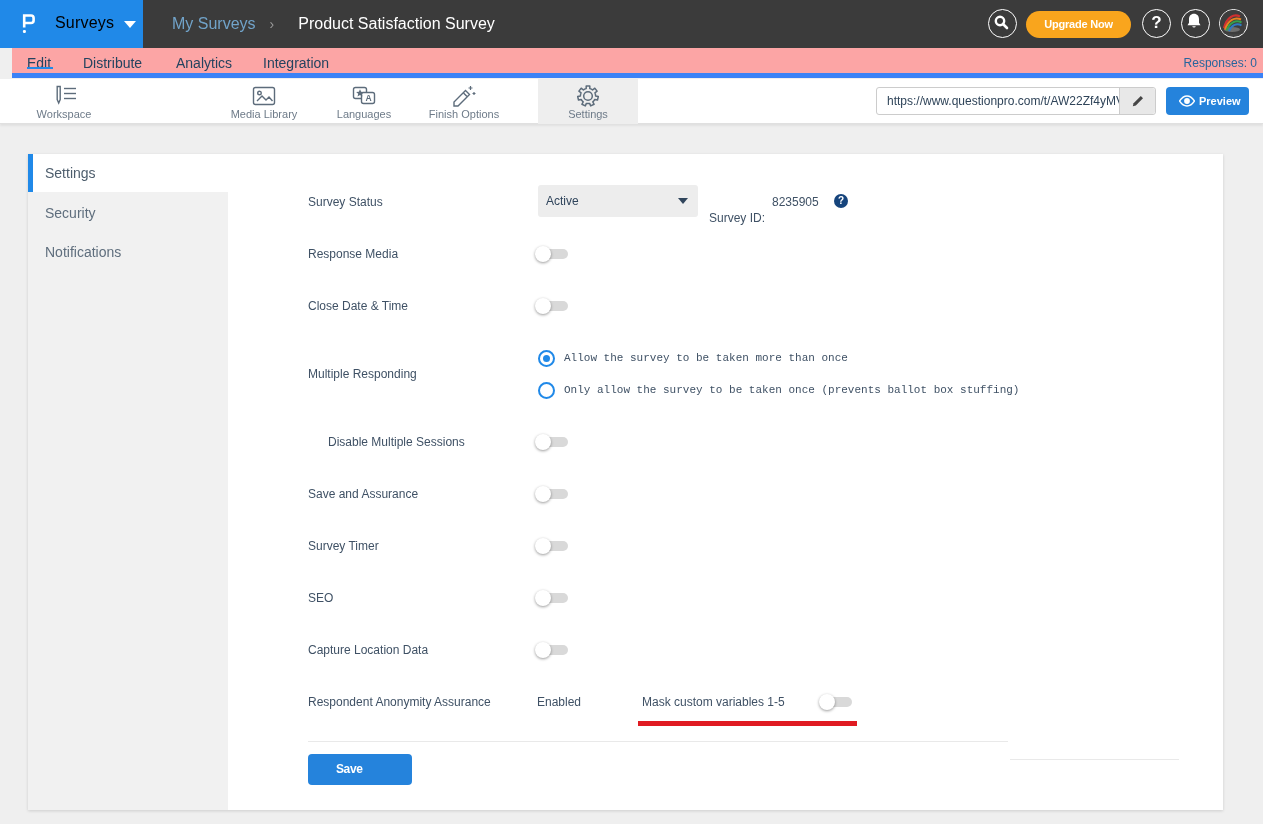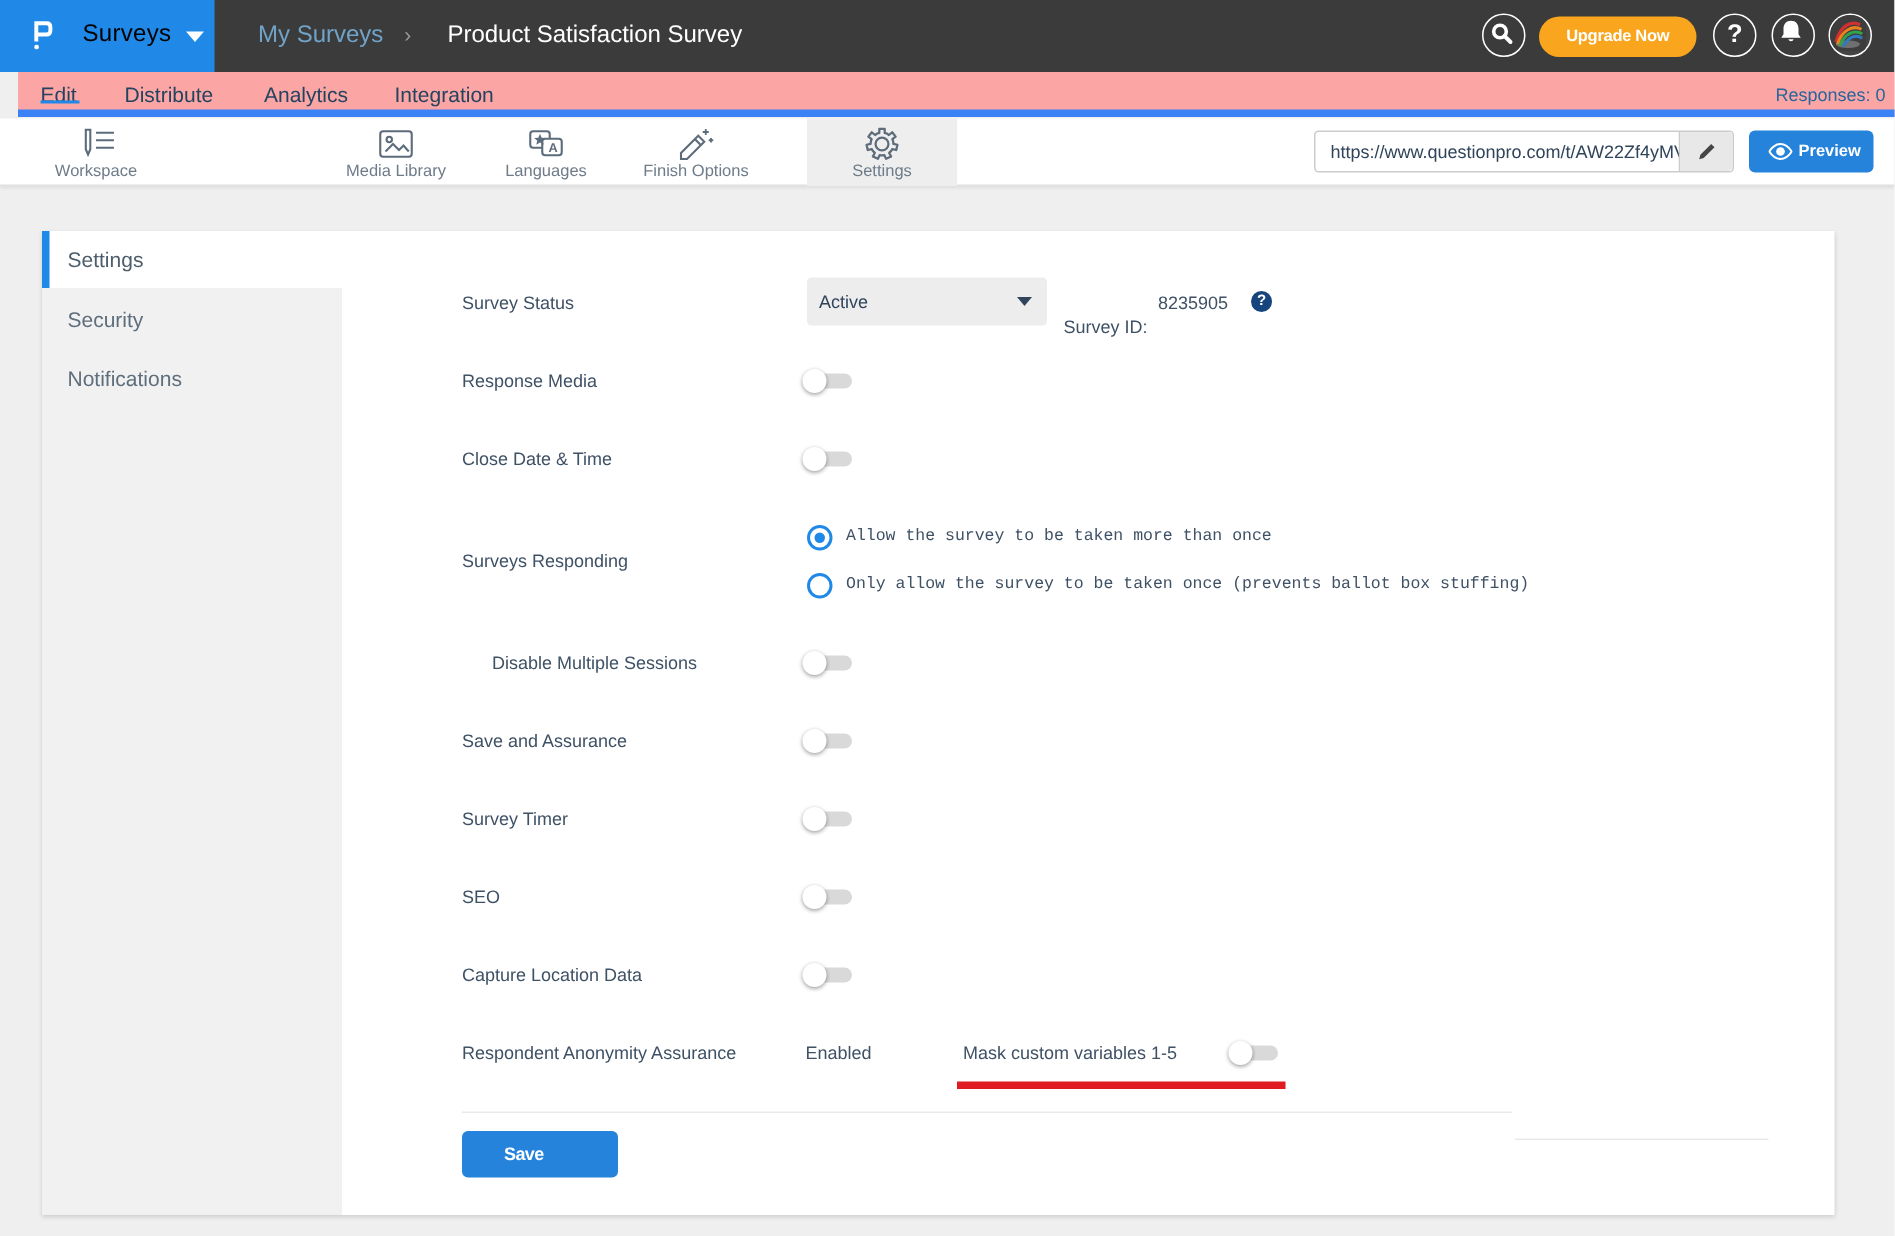--- a/index.html
+++ b/index.html
@@ -202,21 +202,21 @@
         <div class="track"></div>
         <div class="knob"></div>
       </div>
 
     <div class="flabel" style="top:145px;">Close Date &amp; Time</div>
     <div class="toggle" style="left:507px; top:144px;">
         <div class="track"></div>
         <div class="knob"></div>
       </div>
 
-    <div class="flabel" style="top:213px;">Surveys Responding</div>
+    <div class="flabel" style="top:213px;">Multiple Responding</div>
     <div class="radio sel" style="left:510px; top:196px;"></div>
     <div class="rlabel" style="left:536px; top:198px;">Allow the survey to be taken more than once</div>
     <div class="radio" style="left:510px; top:228px;"></div>
     <div class="rlabel" style="left:536px; top:230px;">Only allow the survey to be taken once (prevents ballot box stuffing)</div>
 
     <div class="flabel" style="top:281px;margin-left:20px;">Disable Multiple Sessions</div>
     <div class="toggle" style="left:507px; top:280px;">
         <div class="track"></div>
         <div class="knob"></div>
       </div>

